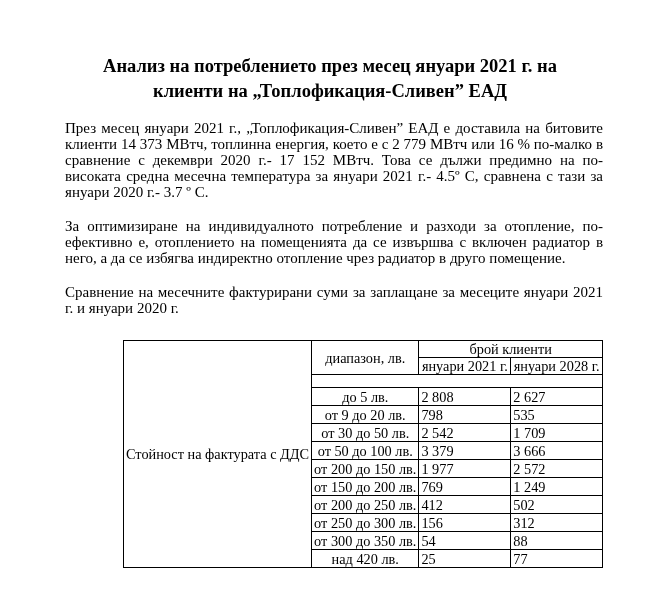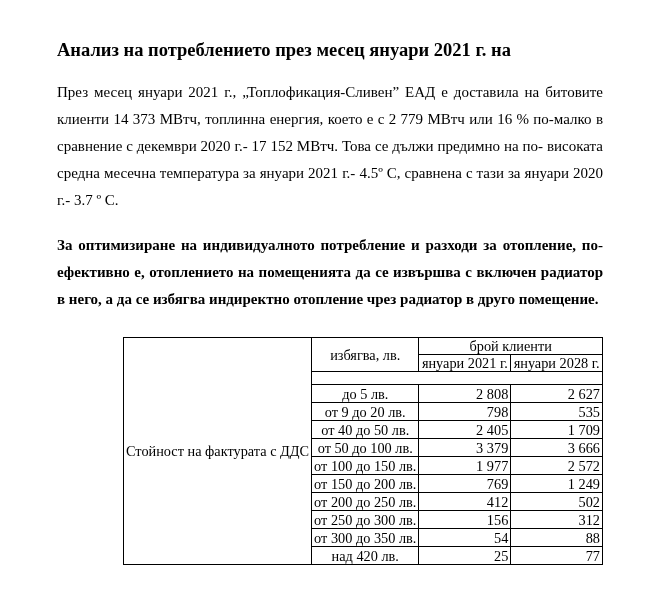--- a/index.html
+++ b/index.html
@@ -14,33 +14,34 @@
     color: #000000;
     font-family: "Liberation Serif", "DejaVu Serif", serif;
   }
   .page {
     box-sizing: border-box;
     width: 660px;
     height: 600px;
     padding: 38px 57px 0 57px;
   }
   .title {
-    margin: 0;
+    margin: 16px;
     font-size: 18.5px;
     font-weight: bold;
+    text-align: center;
     line-height: 25px;
   }
   .title-line { display: block; }
   .body-par {
-    margin: 16px 0 0 0;
+    margin: 16px 0 0 8px;
     font-size: 15px;
-    line-height: 27px;
+    line-height: 16px;
     text-align: justify;
   }
-  .body-par + .body-par { margin-top: 18px; font-weight: bold; }
+  .body-par + .body-par { margin-top: 18px; }
   .data-table {
     border-collapse: collapse;
     table-layout: fixed;
     margin: 24px 0 0 66px;
     font-size: 14.3px;
     line-height: 16px;
   }
   .data-table td {
     border: 1px solid #000000;
     padding: 0 2px;
@@ -56,78 +57,80 @@
     text-align: center;
     vertical-align: middle;
     white-space: normal;
     padding: 50px 2px 0 2px;
     line-height: 18px;
   }
   .header-row td { height: 16px; text-align: center; }
   .spacer-row td { height: 12px; }
   .data-row td   { height: 17px; }
   .range-cell { text-align: center; }
-  .num-cell   { text-align: right; padding-right: 5px; font-family: Liberation Serif, serif; }
+  .num-cell   { text-align: left; padding-right: 5px; font-family: Liberation Serif, serif; }
 </style>
 </head>
 <body>
 
 <div class="page">
 
   <h1 class="title">
     <span class="title-line">Анализ на потреблението през месец януари 2021 г. на</span>
+    <span class="title-line">клиенти на „Топлофикация-Сливен” ЕАД</span>
   </h1>
 
   <p class="body-par">През месец януари 2021 г., „Топлофикация-Сливен” ЕАД е доставила на битовите клиенти 14 373 МВтч, топлинна енергия, което е с 2 779 МВтч или 16 % по-малко в сравнение с декември 2020 г.- 17 152 МВтч. Това се дължи предимно на по- високата средна месечна температура за януари 2021 г.- 4.5º С, сравнена с тази за януари 2020 г.- 3.7 º С.</p>
 
   <p class="body-par">За оптимизиране на индивидуалното потребление и разходи за отопление, по-ефективно е, отоплението на помещенията да се извършва с включен радиатор в него, а да се избягва индиректно отопление чрез радиатор в друго помещение.</p>
 
+  <p class="body-par">Сравнение на месечните фактурирани суми за заплащане за месеците януари 2021 г. и януари 2020 г.</p>
 
   <table class="data-table">
     <colgroup>
       <col class="col-rowhead">
       <col class="col-range">
       <col class="col-y2021">
       <col class="col-y2020">
     </colgroup>
     <tbody>
       <tr class="header-row">
         <td class="rowhead-cell" rowspan="13">Стойност на фактурата с ДДС</td>
-        <td rowspan="2">избягва, лв.</td>
+        <td rowspan="2">диапазон, лв.</td>
         <td colspan="2">брой клиенти</td>
       </tr>
       <tr class="header-row">
         <td>януари 2021 г.</td>
         <td>януари 2028 г.</td>
       </tr>
       <tr class="spacer-row">
         <td colspan="3"></td>
       </tr>
       <tr class="data-row">
         <td class="range-cell">до 5 лв.</td>
         <td class="num-cell">2 808</td>
         <td class="num-cell">2 627</td>
       </tr>
       <tr class="data-row">
         <td class="range-cell">от 9 до 20 лв.</td>
         <td class="num-cell">798</td>
         <td class="num-cell">535</td>
       </tr>
       <tr class="data-row">
-        <td class="range-cell">от 40 до 50 лв.</td>
-        <td class="num-cell">2 405</td>
+        <td class="range-cell">от 30 до 50 лв.</td>
+        <td class="num-cell">2 542</td>
         <td class="num-cell">1 709</td>
       </tr>
       <tr class="data-row">
         <td class="range-cell">от 50 до 100 лв.</td>
         <td class="num-cell">3 379</td>
         <td class="num-cell">3 666</td>
       </tr>
       <tr class="data-row">
-        <td class="range-cell">от 100 до 150 лв.</td>
+        <td class="range-cell">от 200 до 150 лв.</td>
         <td class="num-cell">1 977</td>
         <td class="num-cell">2 572</td>
       </tr>
       <tr class="data-row">
         <td class="range-cell">от 150 до 200 лв.</td>
         <td class="num-cell">769</td>
         <td class="num-cell">1 249</td>
       </tr>
       <tr class="data-row">
         <td class="range-cell">от 200 до 250 лв.</td>

